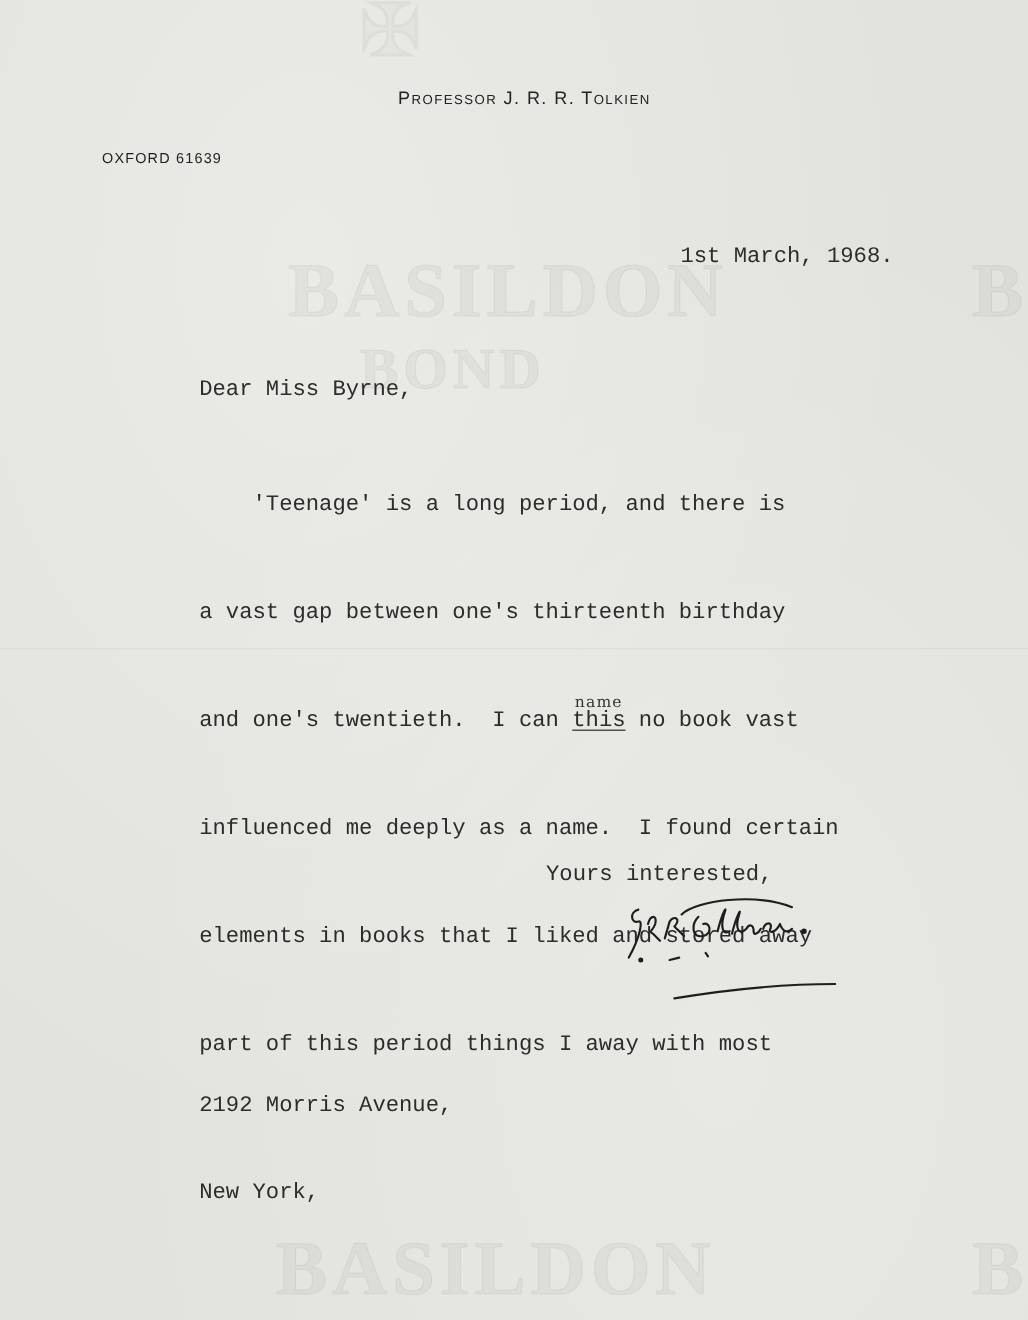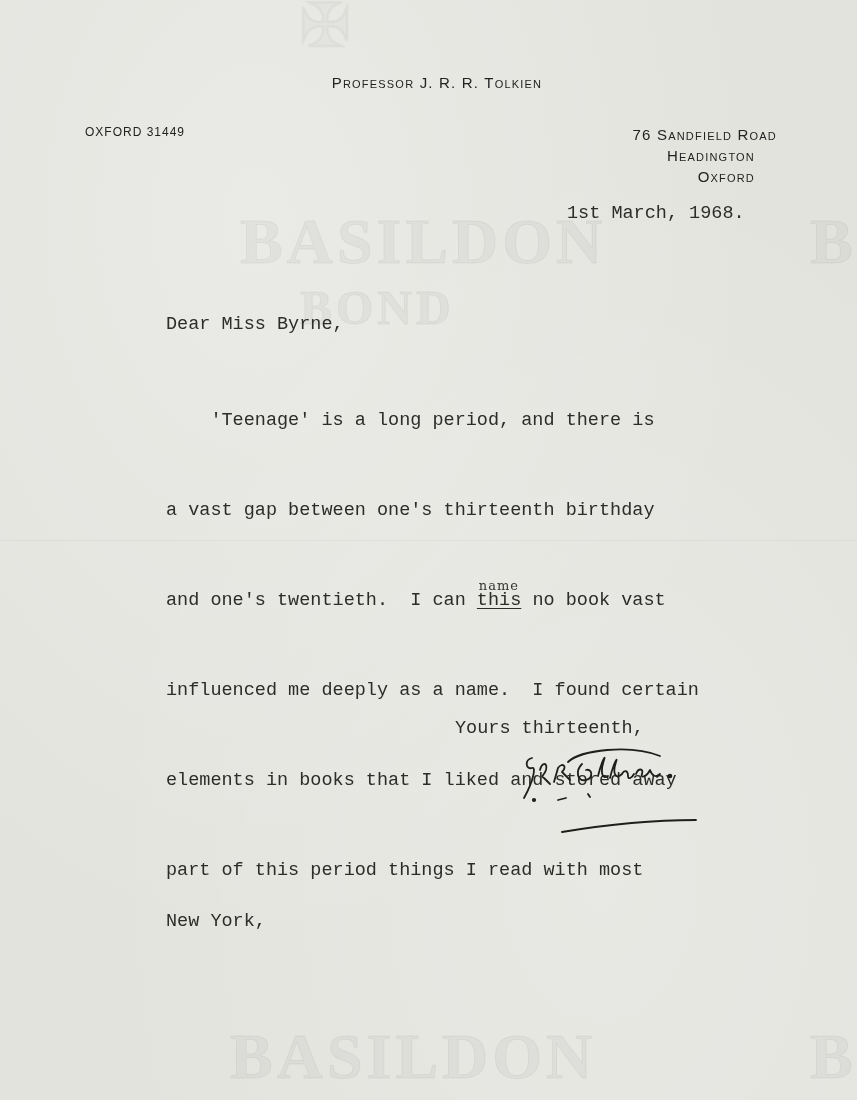--- a/index.html
+++ b/index.html
@@ -69,44 +69,39 @@
   <div class="fold" style="top:540px"></div>
 
   <div class="watermark" style="left:300px; top:-10px; font-size:60px; opacity:.6">✠</div>
   <div class="watermark" style="left:240px; top:205px; font-size:64px;">BASILDON</div>
   <div class="watermark" style="left:300px; top:280px; font-size:48px;">BOND</div>
   <div class="watermark" style="left:230px; top:1020px; font-size:64px;">BASILDON</div>
   <div class="watermark" style="left:810px; top:205px; font-size:64px;">B</div>
   <div class="watermark" style="left:810px; top:1020px; font-size:64px;">B</div>
 
   <div class="lh lh-title">Professor J. R. R. Tolkien</div>
-  <div class="lh lh-phone">OXFORD 31449</div>
-  <div class="lh lh-addr">
-    <div>76 Sandfield Road</div>
-    <div style="margin-right:22px">Headington</div>
-    <div style="margin-right:22px">Oxford</div>
-  </div>
+  <div class="lh lh-phone">OXFORD 61639</div>
 
   <div class="tw date">1st March, 1968.</div>
   <div class="tw salutation">Dear Miss Byrne,</div>
 
   <div class="tw body">
     <span class="line">    'Teenage' is a long period, and there is</span>
     <span class="line">a vast gap between one's thirteenth birthday</span>
     <span class="line"><span>and one's twentieth.  I can </span><span class="struck"><span>this</span><span class="correction">name</span></span><span> no book vast</span></span>
     <span class="line">influenced me deeply as a name.  I found certain</span>
     <span class="line">elements in books that I liked and stored away</span>
-    <span class="line">part of this period things I read with most</span>
+    <span class="line">part of this period things I away with most</span>
     
     
     
     
   </div>
 
-  <div class="tw closing">Yours thirteenth,</div>
+  <div class="tw closing">Yours interested,</div>
 
   <div class="signature">
     <svg width="200" height="100" viewBox="0 0 200 100">
       <g fill="none" stroke="#1e1e1c" stroke-width="1.8" stroke-linecap="round" stroke-linejoin="round">
         <path d="M22 18 C 14 20, 16 30, 22 28 C 26 26, 24 40, 14 58"></path>
         <path d="M30 30 C 32 22, 38 22, 36 30 C 34 36, 30 36, 34 38 L 40 44"></path>
         <path d="M44 42 L 48 28 C 52 22, 58 26, 52 32 L 60 40"></path>
         <path d="M58 22 C 70 10, 120 4, 150 16"></path>
         <path d="M72 24 C 66 30, 66 42, 76 40 C 84 38, 82 28, 76 30"></path>
         <path d="M88 36 C 92 20, 96 14, 94 20 C 90 32, 92 40, 98 36"></path>
@@ -115,17 +110,18 @@
         <circle cx="160" cy="36" r="1.4" fill="#1e1e1c"></circle>
         <circle cx="24" cy="60" r="1.2" fill="#1e1e1c"></circle>
         <path d="M48 60 L 56 58"></path>
         <path d="M78 54 L 80 57"></path>
         <path d="M52 92 C 100 84, 150 80, 186 80"></path>
       </g>
     </svg>
   </div>
 
   <div class="tw address">
+    <div>2192 Morris Avenue,</div>
     <div>New York,</div>
     
     
   </div>
 </div>
 
 </body></html>

